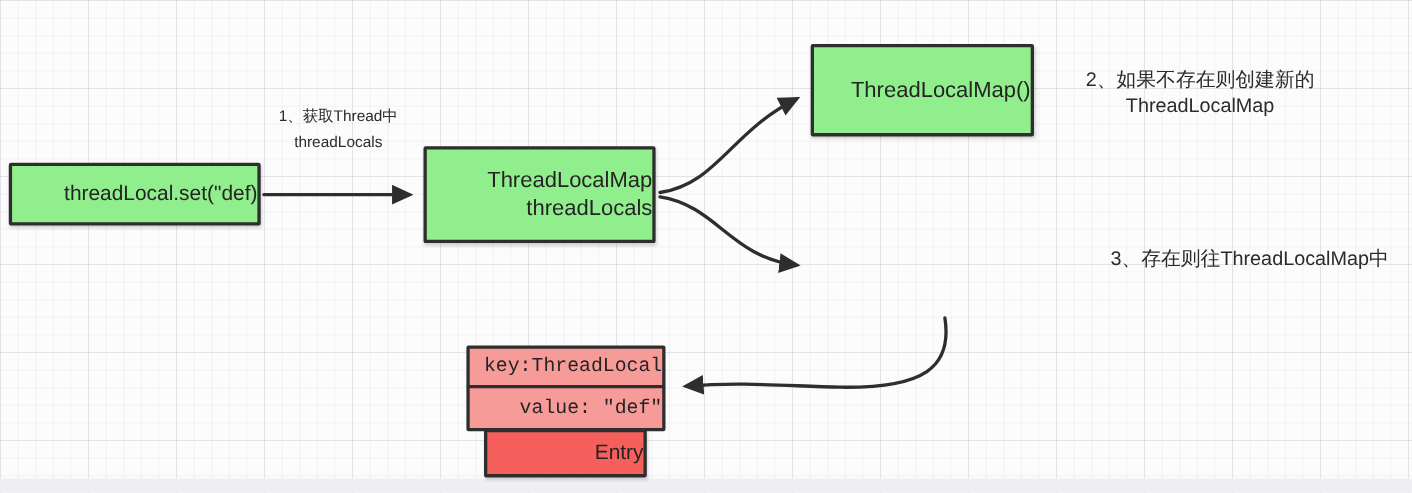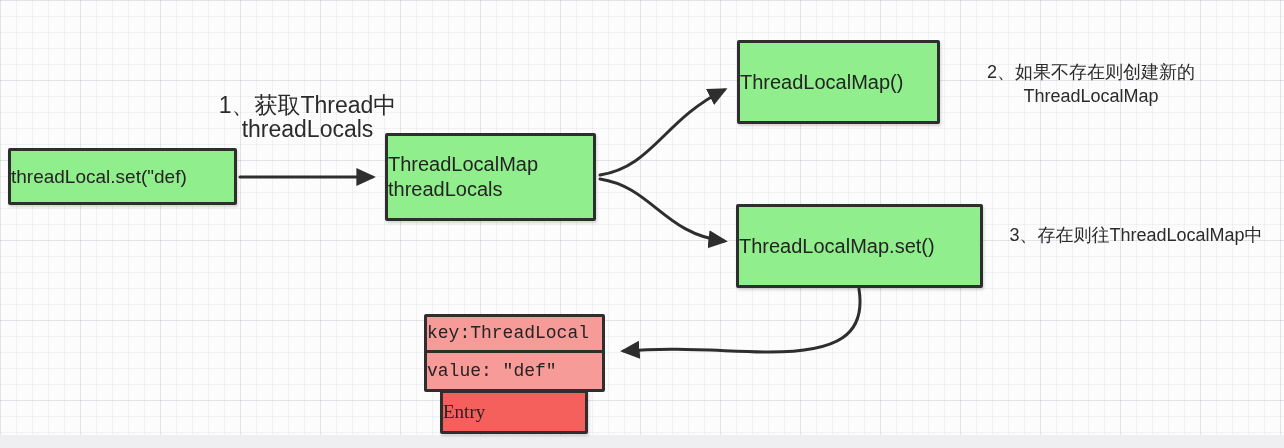--- a/index.html
+++ b/index.html
@@ -15,40 +15,40 @@
       linear-gradient(to right, rgba(150,150,170,0.10) 1px, transparent 1px),
       linear-gradient(to bottom, rgba(150,150,170,0.10) 1px, transparent 1px);
     background-size:80px 80px,80px 80px,16px 16px,16px 16px;
   }
   .bottom-strip{
     position:absolute;left:0;bottom:0;width:100%;height:13px;
     background:#efeff1;
   }
   .node{
     position:absolute;
-    display:flex;flex-direction:column;align-items:flex-start;justify-content:center;
+    display:flex;flex-direction:column;align-items:flex-end;justify-content:center;
     border:3px solid #2e2e2e;border-radius:2px;
     color:#242424;text-align:center;
     box-shadow:1px 2px 3px rgba(0,0,0,0.16);
     box-sizing:border-box;
     line-height:1.25;
   }
   .green{background:#90ee8c;font-size:20px;}
   .pink{background:#f79b99;font-size:18px;font-family:Liberation Mono, monospace;}
   .red{background:#f55f5c;font-size:19px;}
   .node span{display:block;}
 
   .annotation{
     position:absolute;
     color:#2b2b2b;
     text-align:center;
     line-height:24px;
   }
   .annotation span{display:block;}
-  .ann-sm{font-size:23px;text-align:center;}
+  .ann-sm{font-size:14px;text-align:center;}
   .ann-md{font-size:18px;}
 
   svg.arrows{position:absolute;left:0;top:0;pointer-events:none;}
   svg.arrows path{fill:none;stroke:#2e2e2e;stroke-width:3;stroke-linecap:round;}
 </style>
 </head>
 <body>
 
 <div class="canvas">
 
@@ -70,25 +70,22 @@
 
   <div class="node green" style="left:385px;top:133px;width:211px;height:88px;">
     <span>ThreadLocalMap</span>
     <span>threadLocals</span>
   </div>
 
   <div class="node green" style="left:737px;top:40px;width:203px;height:84px;">
     <span>ThreadLocalMap()</span>
   </div>
 
-  <div class="node green" style="left:736px;top:204px;width:247px;height:84px;">
-    <span>ThreadLocalMap.set()</span>
-  </div>
 
-  <div class="node red" style="left:440px;top:390px;width:148px;height:44px;z-index:1;font-family:Liberation Serif, serif;">
+  <div class="node red" style="left:440px;top:390px;width:148px;height:44px;z-index:1;">
     <span>Entry</span>
   </div>
 
   <div class="node pink" style="left:424px;top:314px;width:181px;height:39px;z-index:2;box-shadow:none;">
     <span>key:ThreadLocal</span>
   </div>
 
   <div class="node pink" style="left:424px;top:350px;width:181px;height:42px;z-index:2;box-shadow:none;">
     <span>value: "def"</span>
   </div>

